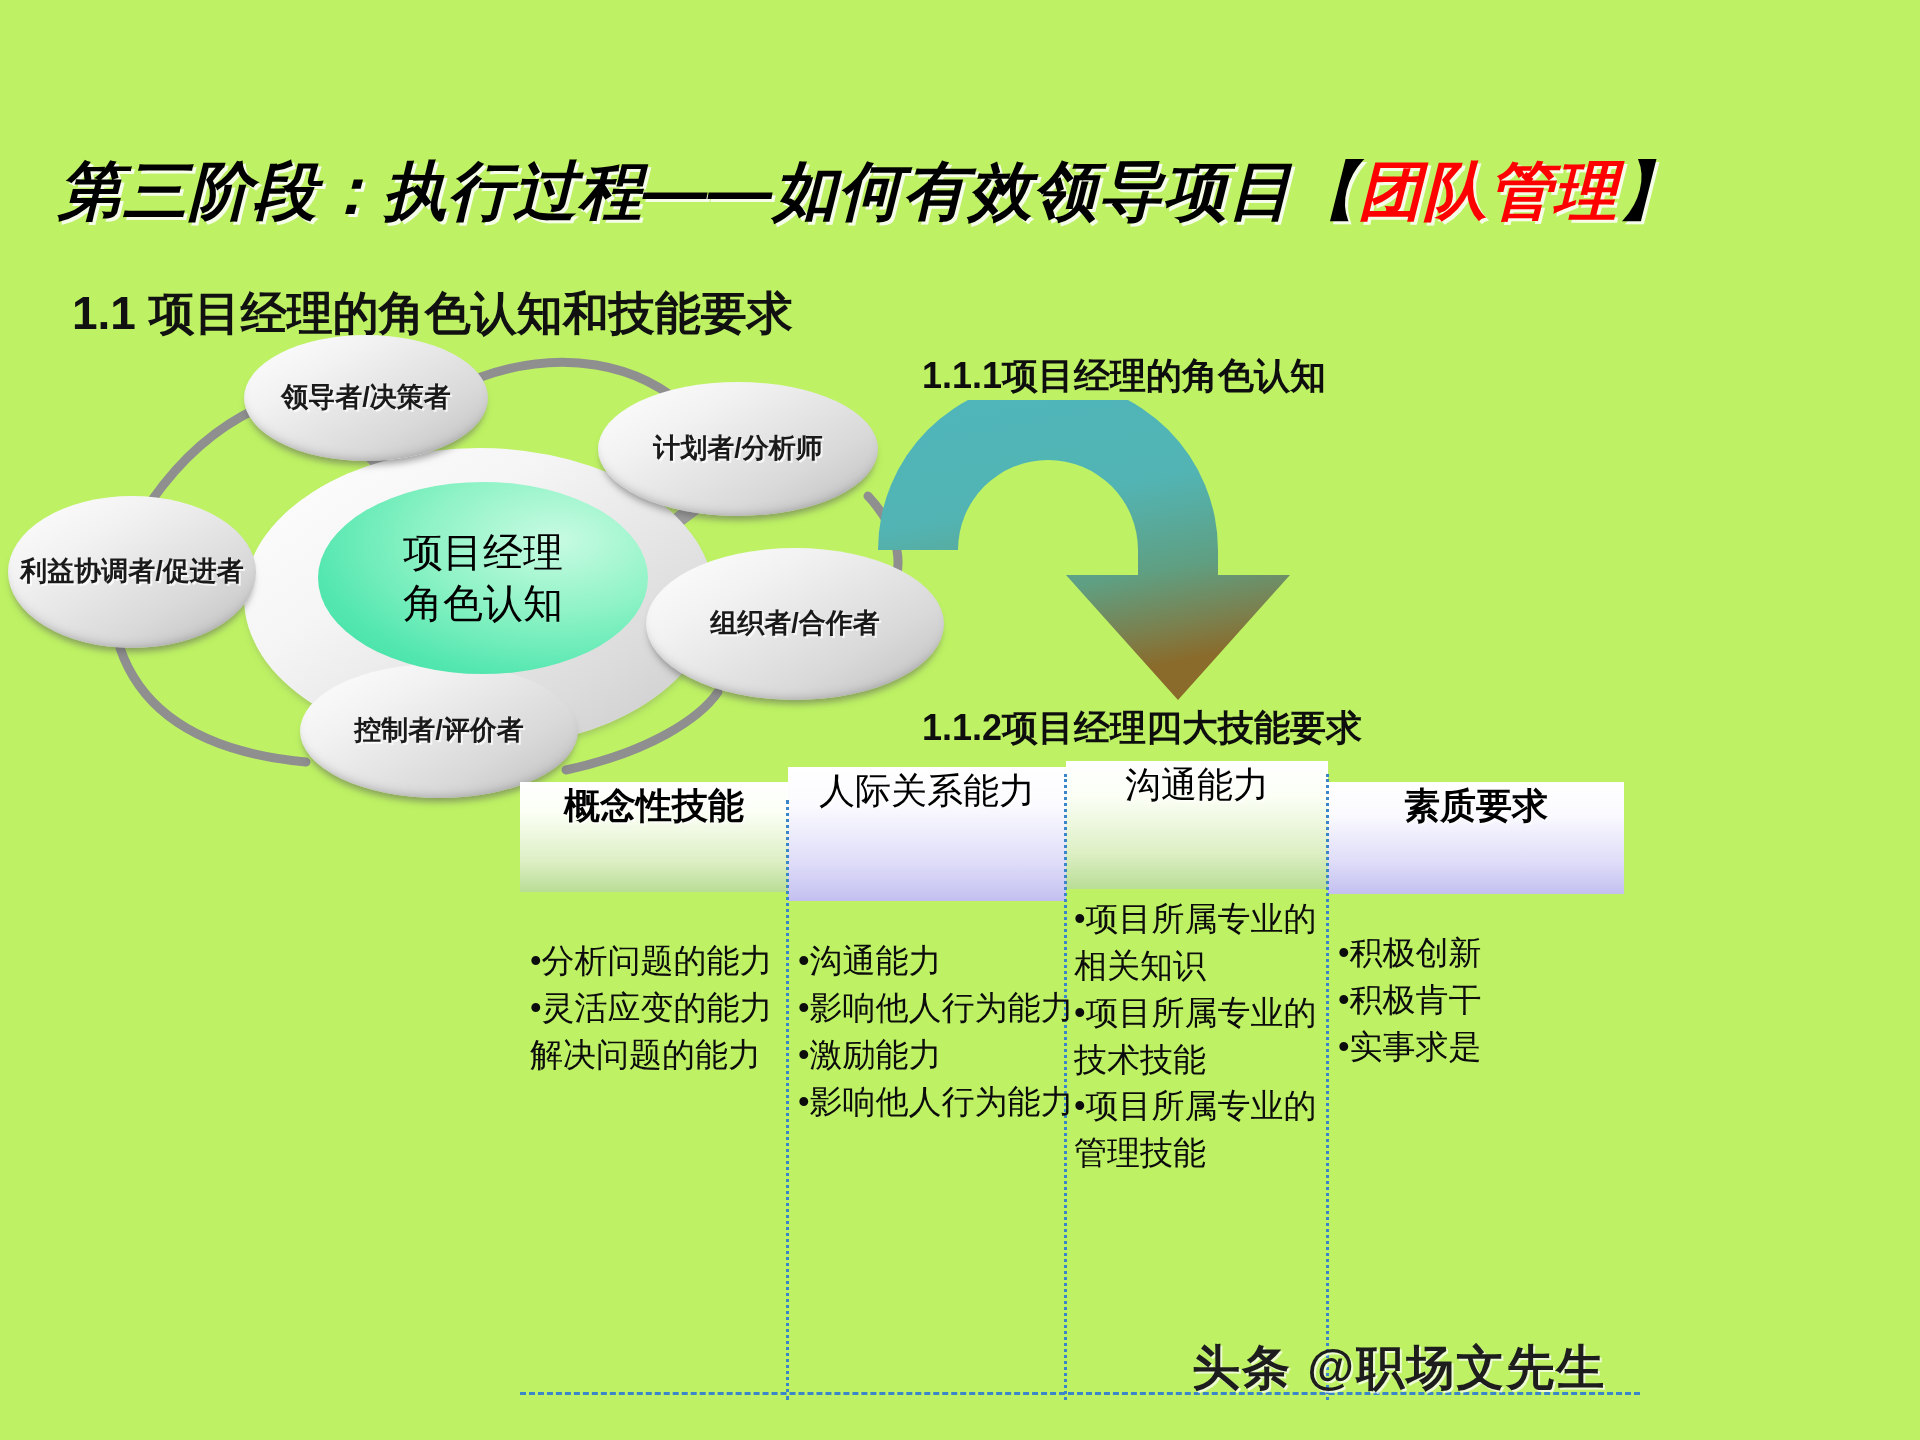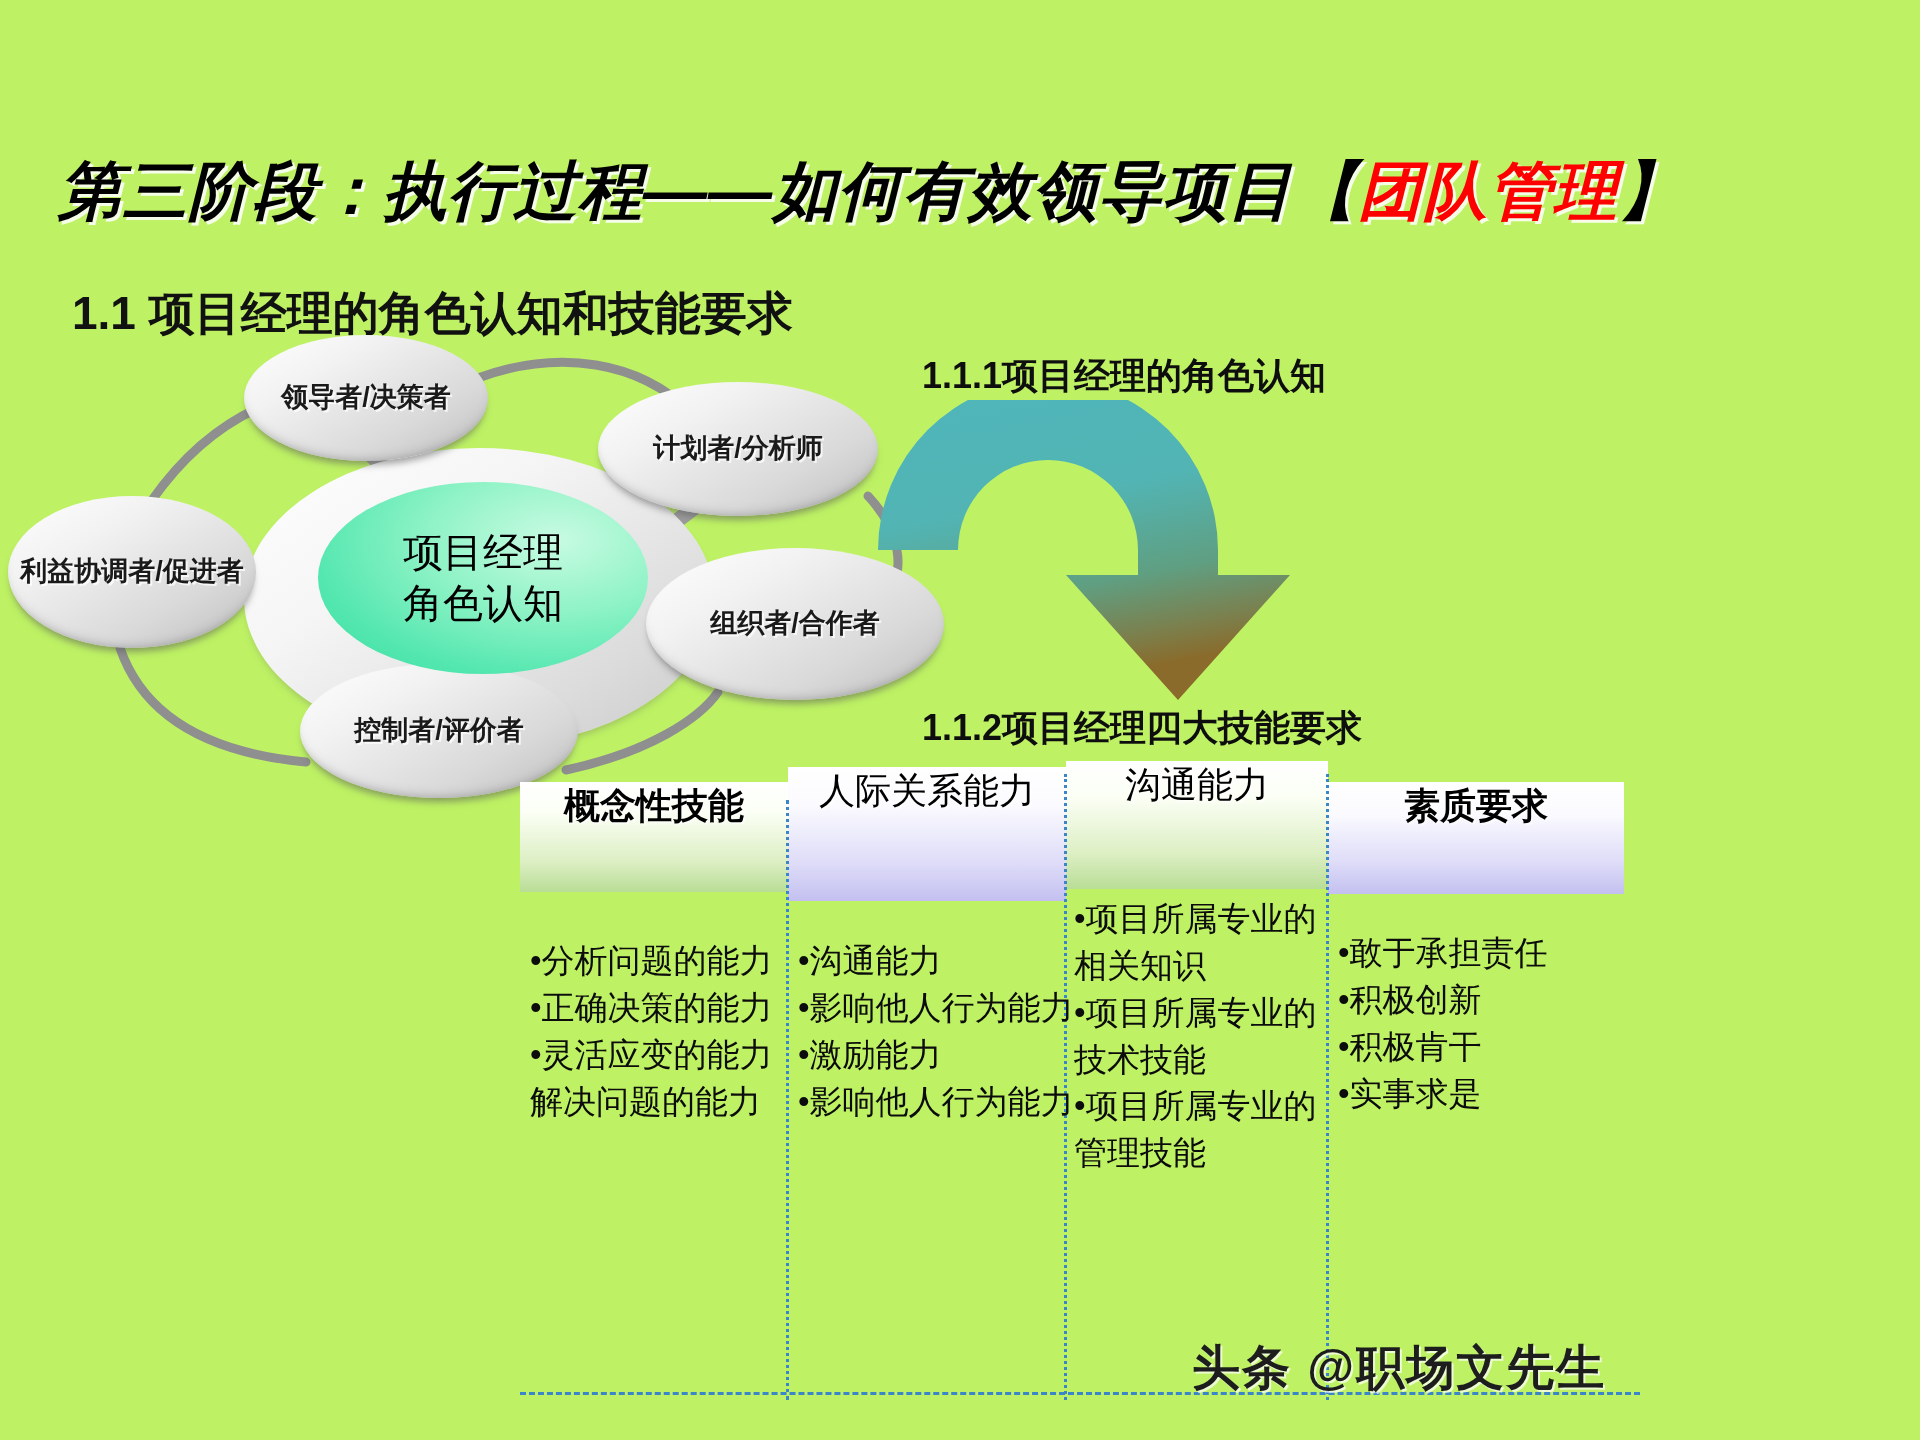--- a/index.html
+++ b/index.html
@@ -260,40 +260,38 @@
       <span>素质要求</span>
     </div>
 
     <div class="vdash" style="left:266px; top:42px; height:600px;"></div>
     <div class="vdash" style="left:544px; top:16px; height:626px;"></div>
     <div class="vdash" style="left:806px; top:16px; height:626px;"></div>
     <div class="hdash" style="left:0px; top:634px; width:1120px;"></div>
 
     <div class="col-body" style="left:10px; top:180px; width:250px;">
       <div>•分析问题的能力</div>
-      <div>•正确决策的能力</div>
       <div>•灵活应变的能力</div>
       <div>解决问题的能力</div>
     </div>
 
     <div class="col-body" style="left:278px; top:180px; width:262px;">
       <div>•沟通能力</div>
       <div>•影响他人行为能力</div>
       <div>•激励能力</div>
       <div>•影响他人行为能力</div>
     </div>
 
     <div class="col-body wrapcol" style="left:554px; top:138px; width:248px;">
       <div>•项目所属专业的相关知识</div>
       <div>•项目所属专业的技术技能</div>
       <div>•项目所属专业的管理技能</div>
     </div>
 
     <div class="col-body" style="left:818px; top:172px; width:290px;">
-      <div>•敢于承担责任</div>
       <div>•积极创新</div>
       <div>•积极肯干</div>
       <div>•实事求是</div>
     </div>
   </div>
 
   <div id="watermark">头条 @职场文先生</div>
 
 </div>
 

